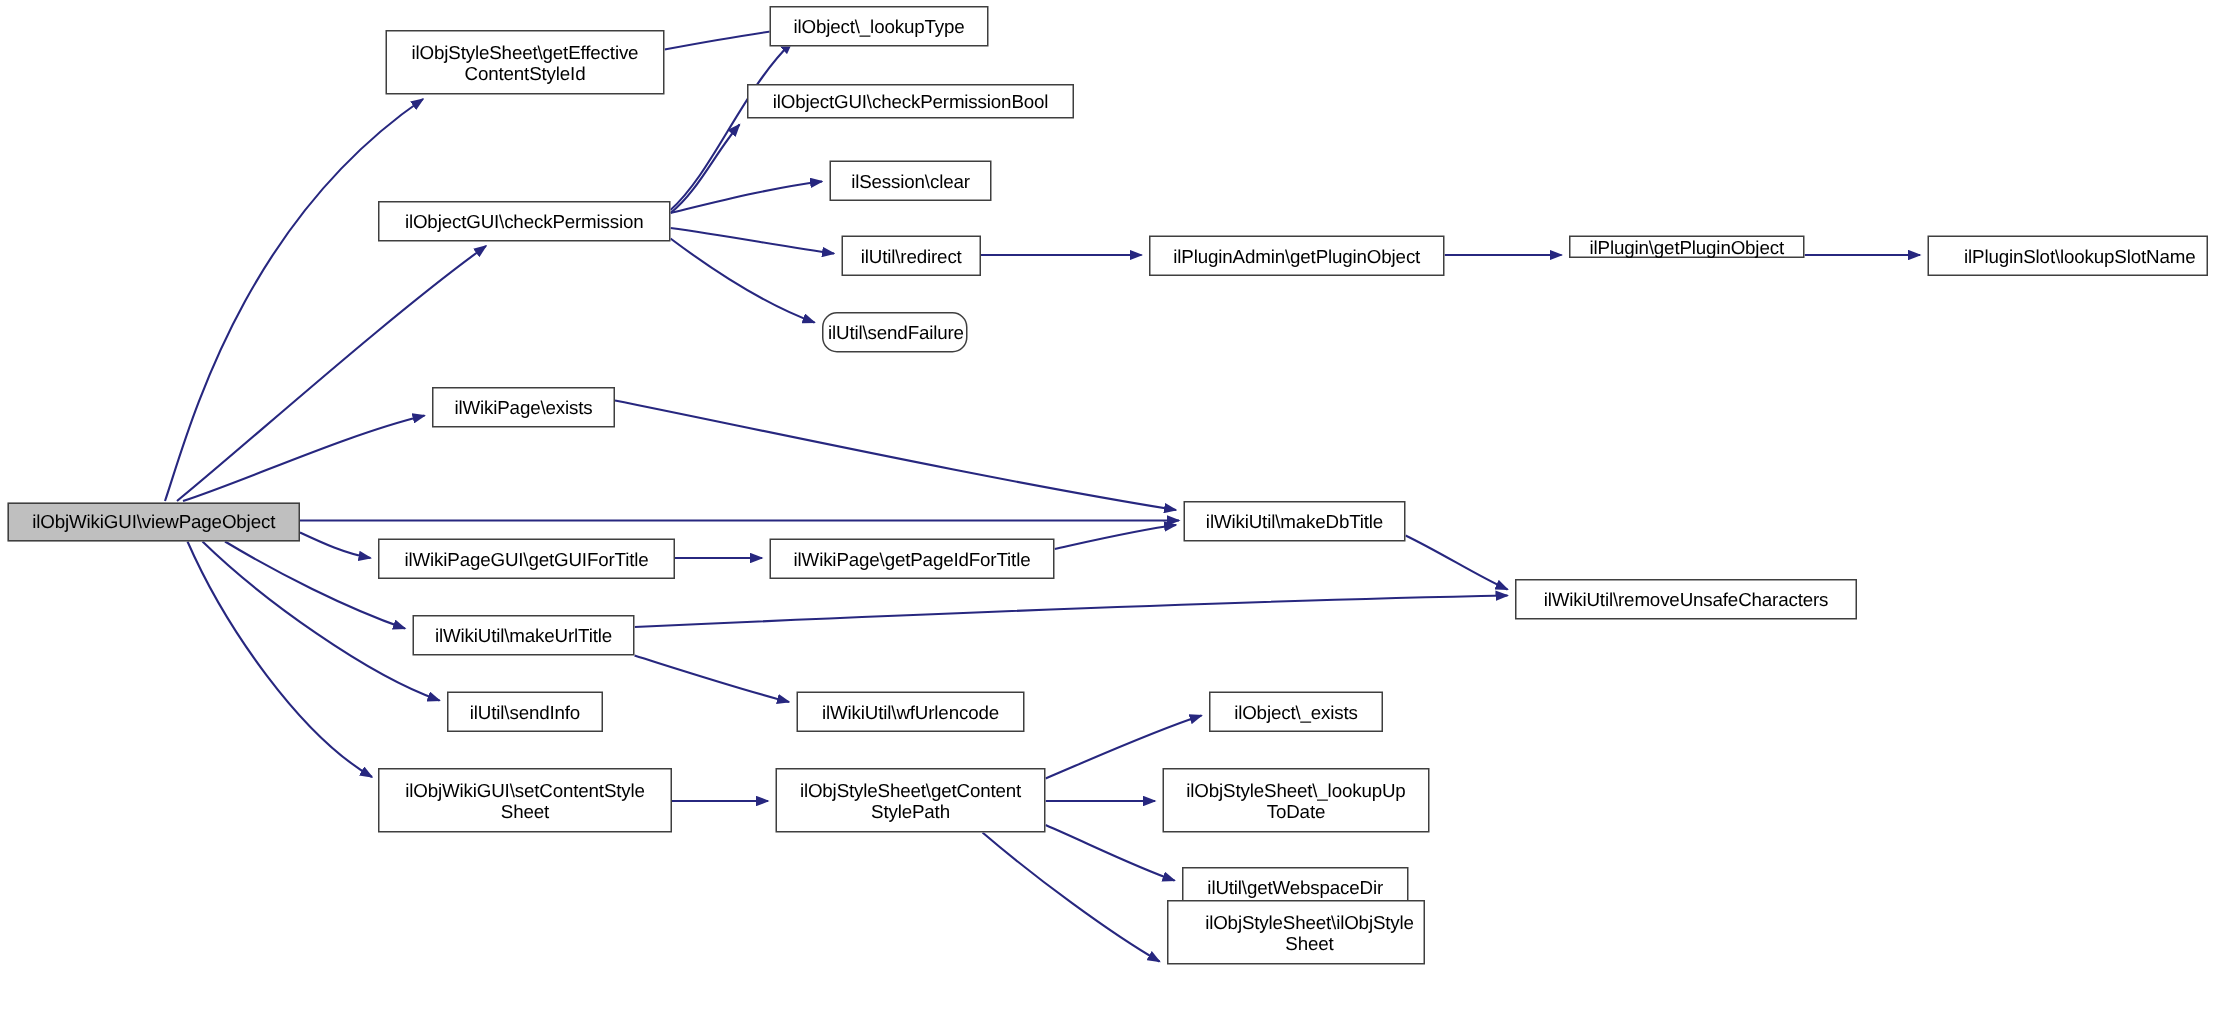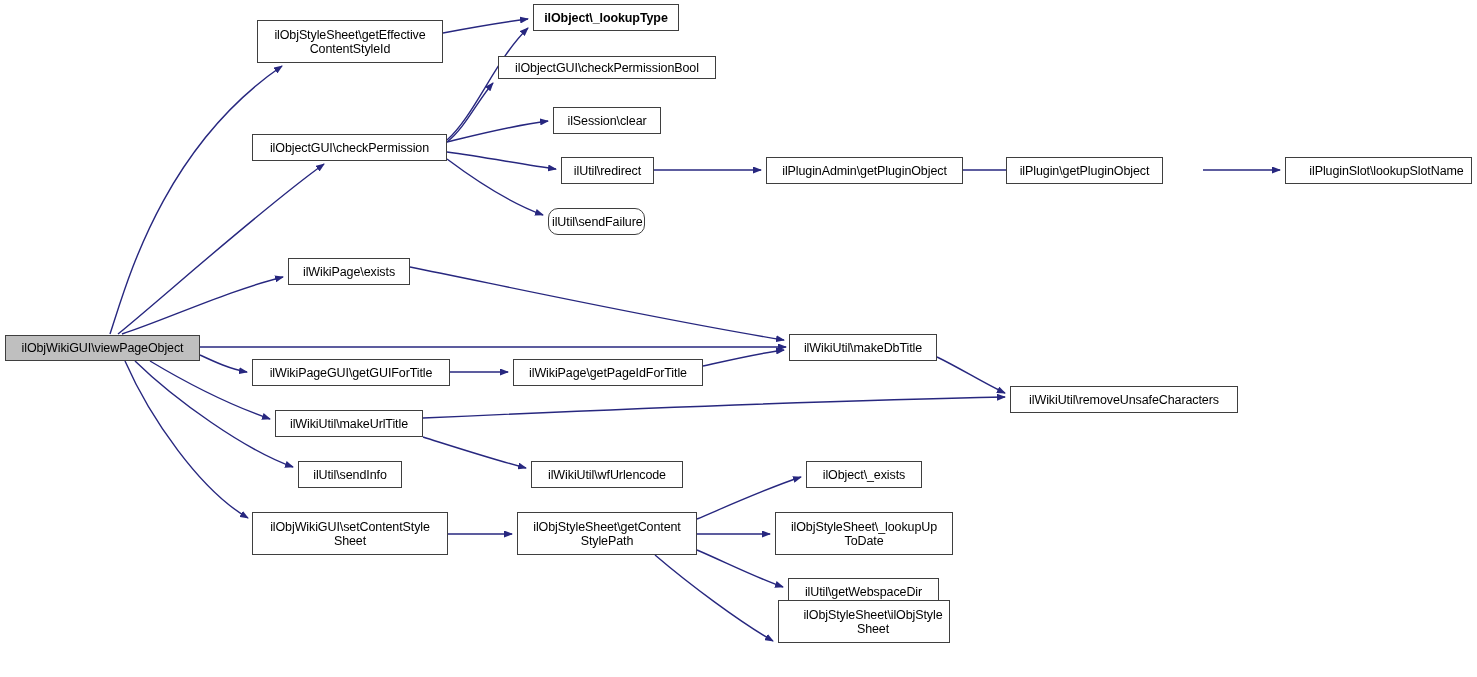--- a/index.html
+++ b/index.html
@@ -87,28 +87,28 @@
         <path d="M697,519 C730,505 770,487 801,477" fill="none" stroke="#27277f" stroke-width="1.4" marker-end="url(#arrowhead)"></path>
         <path d="M697,534 L770,534" fill="none" stroke="#27277f" stroke-width="1.4" marker-end="url(#arrowhead)"></path>
         <path d="M697,550 C725,562 757,578 783,587" fill="none" stroke="#27277f" stroke-width="1.4" marker-end="url(#arrowhead)"></path>
         <path d="M655,555 C690,585 740,622 773,641" fill="none" stroke="#27277f" stroke-width="1.4" marker-end="url(#arrowhead)"></path>
       </g>
   </svg>
   <div id="nodes">
       <div class="node highlight" style="left: 5px; top: 335px; width: 195px; height: 26px;"><span class="lbl">ilObjWikiGUI\viewPageObject</span></div>
       <div class="node" style="left: 257px; top: 20px; width: 186px; height: 43px;"><span class="lbl">ilObjStyleSheet\getEffective
 ContentStyleId</span></div>
-      <div class="node" style="left: 533px; top: 4px; width: 146px; height: 27px; font-weight: bold;"><span class="lbl">ilObject\_lookupType</span></div>
+      <div class="node" style="left: 513px; top: 4px; width: 146px; height: 27px;"><span class="lbl">ilObject\_lookupType</span></div>
       <div class="node" style="left: 498px; top: 56px; width: 218px; height: 23px;"><span class="lbl">ilObjectGUI\checkPermissionBool</span></div>
       <div class="node" style="left: 252px; top: 134px; width: 195px; height: 27px;"><span class="lbl">ilObjectGUI\checkPermission</span></div>
       <div class="node" style="left: 553px; top: 107px; width: 108px; height: 27px;"><span class="lbl">ilSession\clear</span></div>
       <div class="node" style="left: 561px; top: 157px; width: 93px; height: 27px;"><span class="lbl">ilUtil\redirect</span></div>
       <div class="node" style="left: 548px; top: 208px; width: 97px; height: 27px; border-radius: 10px;"><span class="lbl">ilUtil\sendFailure</span></div>
       <div class="node" style="left: 766px; top: 157px; width: 197px; height: 27px;"><span class="lbl">ilPluginAdmin\getPluginObject</span></div>
-      <div class="node" style="left: 1006px; top: 157px; width: 157px; height: 27px;"><span class="lbl">ilPlugin\getPluginObject</span></div>
+      <div class="node" style="left: 1046px; top: 157px; width: 157px; height: 15px;"><span class="lbl">ilPlugin\getPluginObject</span></div>
       <div class="node" style="left: 1285px; top: 157px; width: 187px; height: 27px; padding-left: 16px;"><span class="lbl">ilPluginSlot\lookupSlotName</span></div>
       <div class="node" style="left: 288px; top: 258px; width: 122px; height: 27px;"><span class="lbl">ilWikiPage\exists</span></div>
       <div class="node" style="left: 789px; top: 334px; width: 148px; height: 27px;"><span class="lbl">ilWikiUtil\makeDbTitle</span></div>
       <div class="node" style="left: 252px; top: 359px; width: 198px; height: 27px;"><span class="lbl">ilWikiPageGUI\getGUIForTitle</span></div>
       <div class="node" style="left: 513px; top: 359px; width: 190px; height: 27px;"><span class="lbl">ilWikiPage\getPageIdForTitle</span></div>
       <div class="node" style="left: 1010px; top: 386px; width: 228px; height: 27px;"><span class="lbl">ilWikiUtil\removeUnsafeCharacters</span></div>
       <div class="node" style="left: 275px; top: 410px; width: 148px; height: 27px;"><span class="lbl">ilWikiUtil\makeUrlTitle</span></div>
       <div class="node" style="left: 298px; top: 461px; width: 104px; height: 27px; justify-content: center;"><span class="lbl">ilUtil\sendInfo</span></div>
       <div class="node" style="left: 531px; top: 461px; width: 152px; height: 27px;"><span class="lbl">ilWikiUtil\wfUrlencode</span></div>
       <div class="node" style="left: 806px; top: 461px; width: 116px; height: 27px;"><span class="lbl">ilObject\_exists</span></div>

